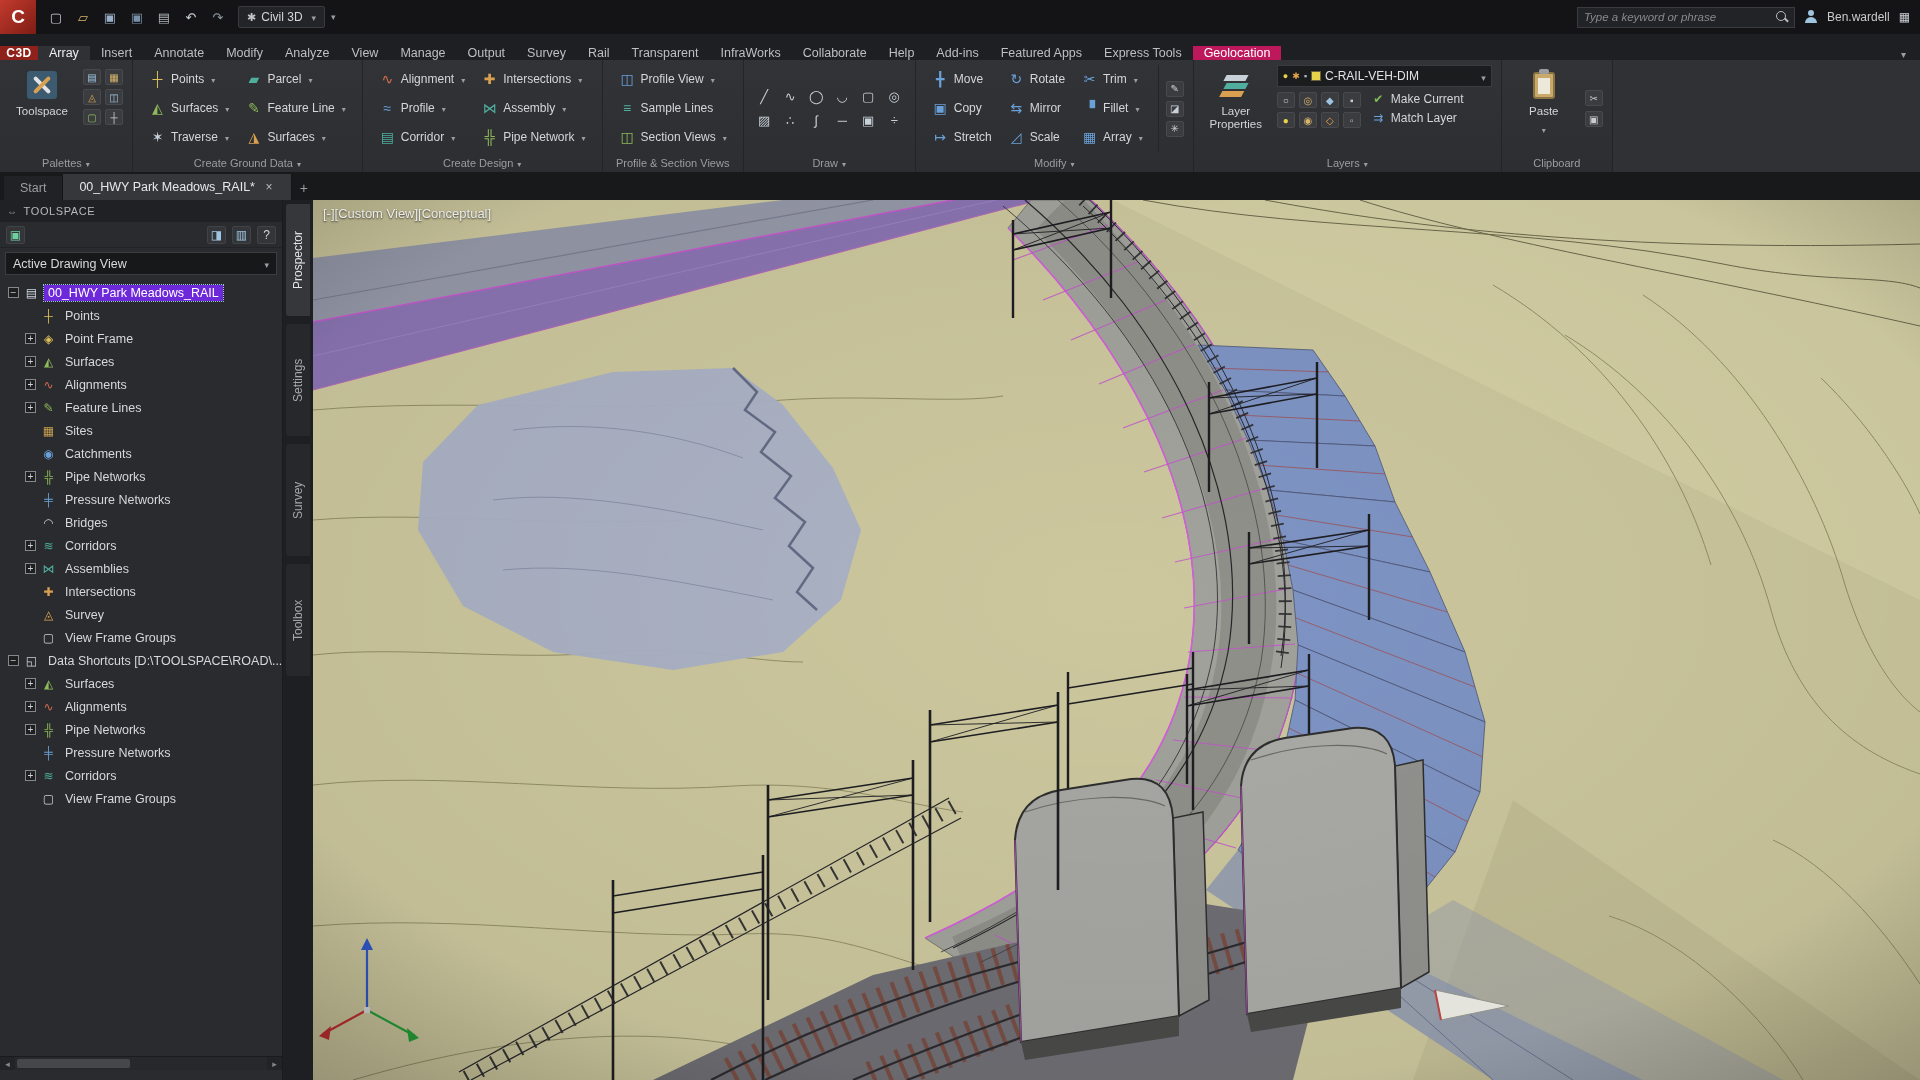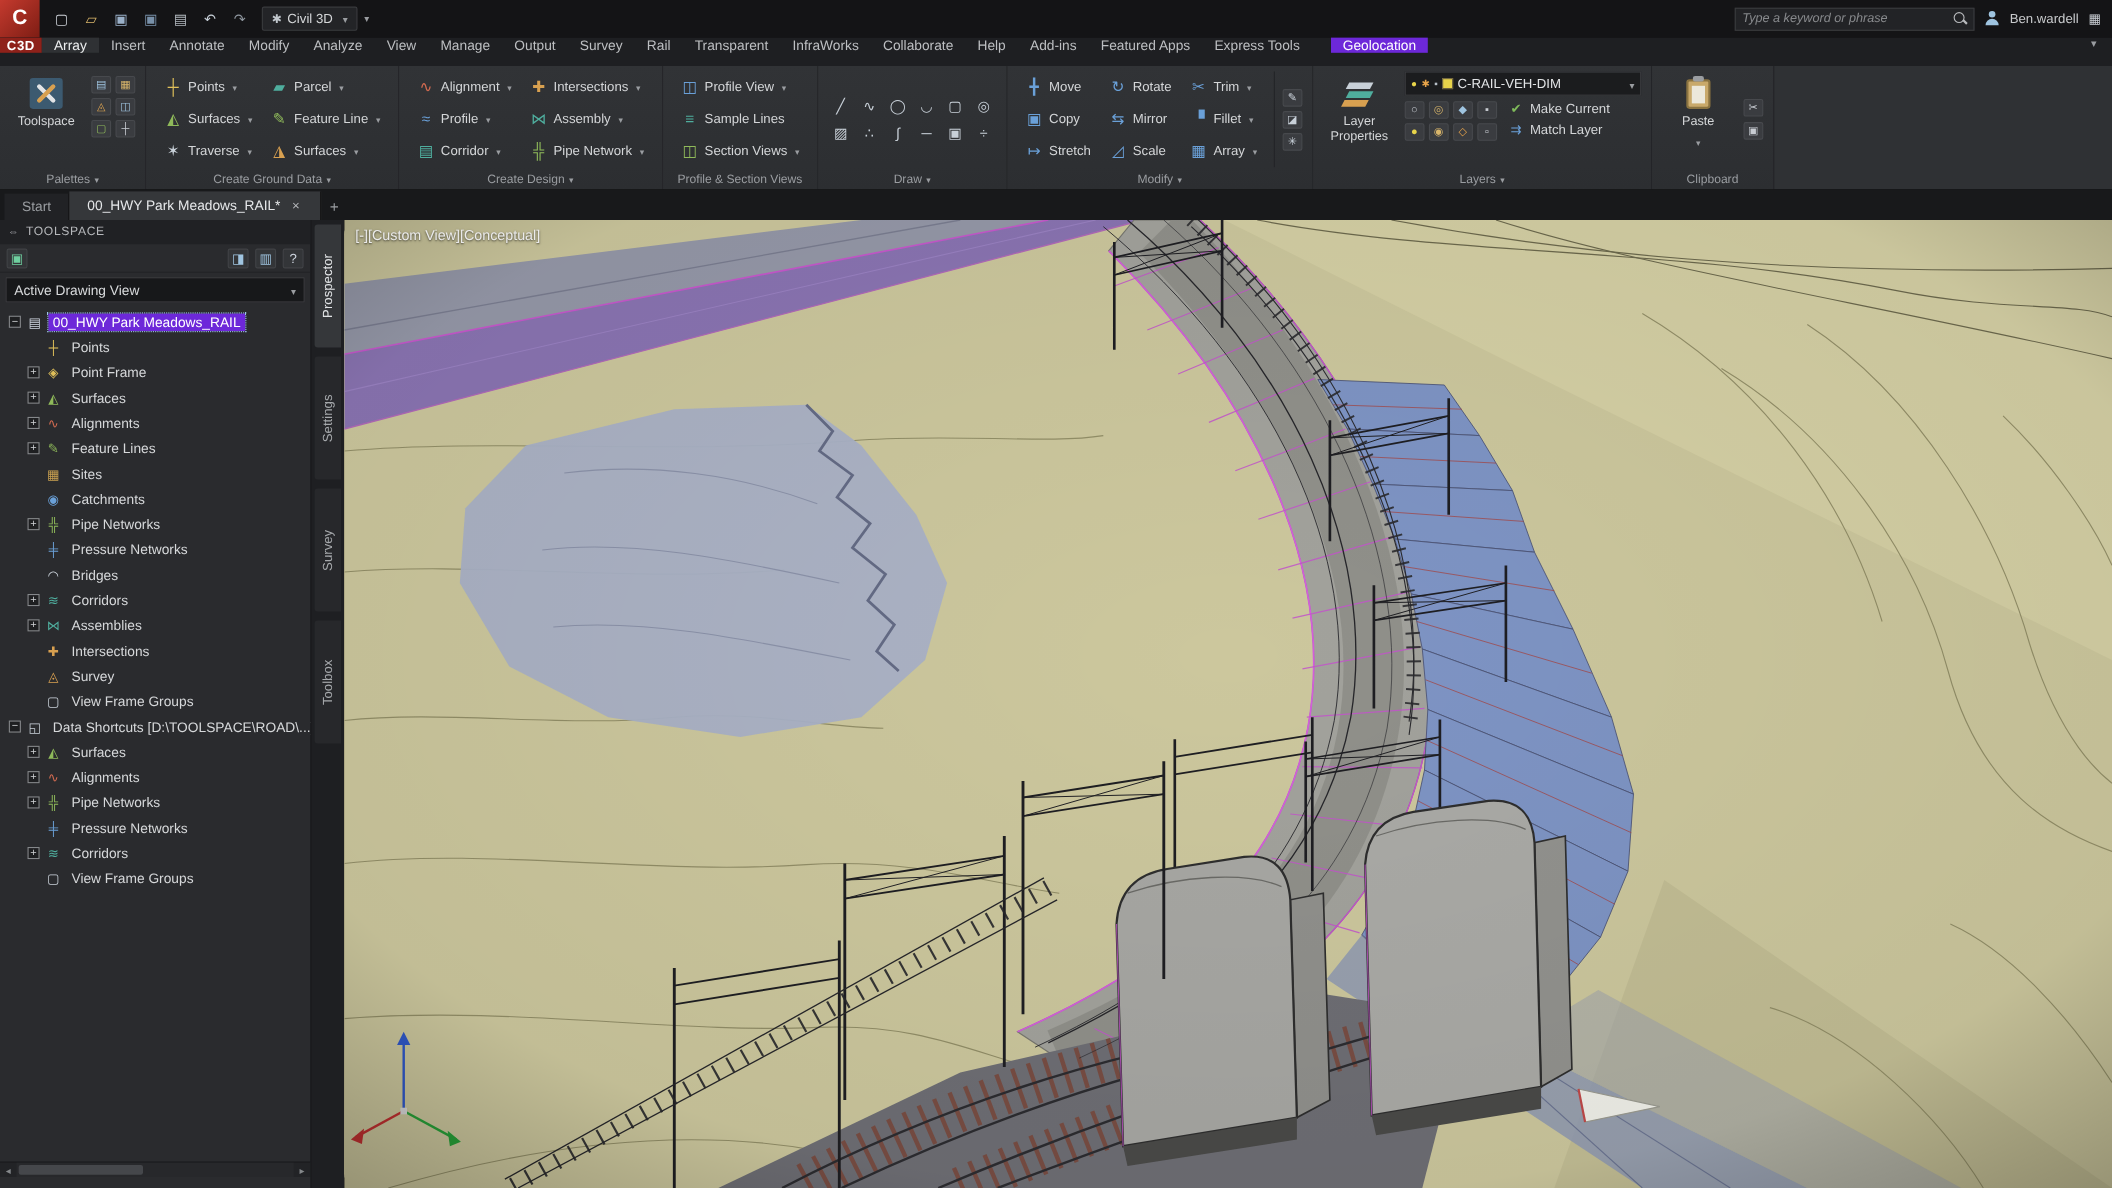--- a/index.html
+++ b/index.html
@@ -29,27 +29,27 @@
   .mag{width:12px;height:12px;position:relative;flex:0 0 auto;}
   .mag::before{content:"";position:absolute;left:0;top:0;width:8px;height:8px;border:1.6px solid #b8babd;border-radius:50%;}
   .mag::after{content:"";position:absolute;left:8px;top:8px;width:5px;height:1.6px;background:#b8babd;transform:rotate(45deg);}
   .user-ico{width:14px;height:14px;position:relative;}
   .user-ico::before{content:"";position:absolute;left:4px;top:0;width:6px;height:6px;border-radius:50%;background:#9fc4e0;}
   .user-ico::after{content:"";position:absolute;left:1px;top:7px;width:12px;height:6px;border-radius:6px 6px 0 0;background:#9fc4e0;}
   .user{font-size:12px;color:#c8cacc;}
   .tb-more{font-size:12px;color:#9a9da1;}
 
   
-  .ribbon-tabs{height:26px;background:#1e1f22;display:flex;align-items:flex-start;flex:0 0 auto;}
+  .ribbon-tabs{height:26px;background:#1e1f22;display:flex;align-items:flex-end;flex:0 0 auto;}
   .c3d-logo{width:38px;display:flex;align-items:center;justify-content:center;background:#8e211a;
     color:#fff;font-weight:bold;font-size:12px;letter-spacing:.5px;}
   .rtabs{display:flex;align-items:stretch;}
   .rtab{display:flex;align-items:center;padding:0 11px;font-size:12.5px;color:#bdbfc2;white-space:nowrap;cursor:default;}
   .rtab.active{background:#2f3134;color:#eceeef;}
-  .rtab.highlight{background:#6d28d9;color:#fff;margin-left:17px;}
+  .rtab.highlight{background:#be185d;color:#fff;}
   .ribbon-min{margin-left:auto;display:flex;align-items:center;padding:0 14px;color:#9a9da1;font-size:10px;}
   .ribbon-min::before{content:"▾";}
 
   
   .ribbon-panels{height:112px;background:#2f3134;display:flex;align-items:stretch;flex:0 0 auto;overflow:hidden;}
   .panel{display:flex;flex-direction:column;border-right:1px solid #232427;background:linear-gradient(#313336,#2c2e31);}
   .pbody{flex:1;display:flex;align-items:stretch;gap:8px;padding:5px 9px 2px 9px;}
   .plabel{height:18px;display:flex;align-items:center;justify-content:center;gap:4px;
     font-size:11px;color:#9a9da1;white-space:nowrap;}
   .panel.pa .plabel .parr::before{content:"▾";font-size:8px;}

